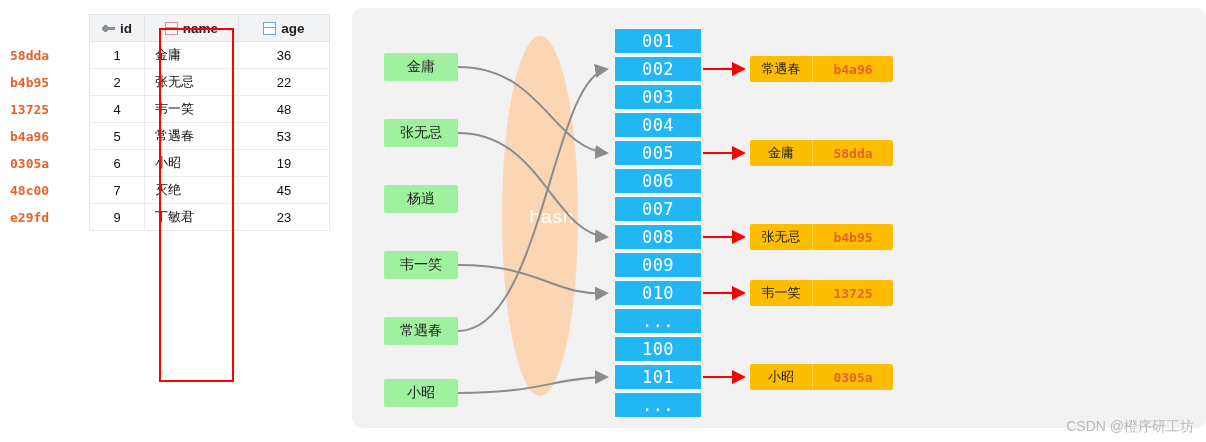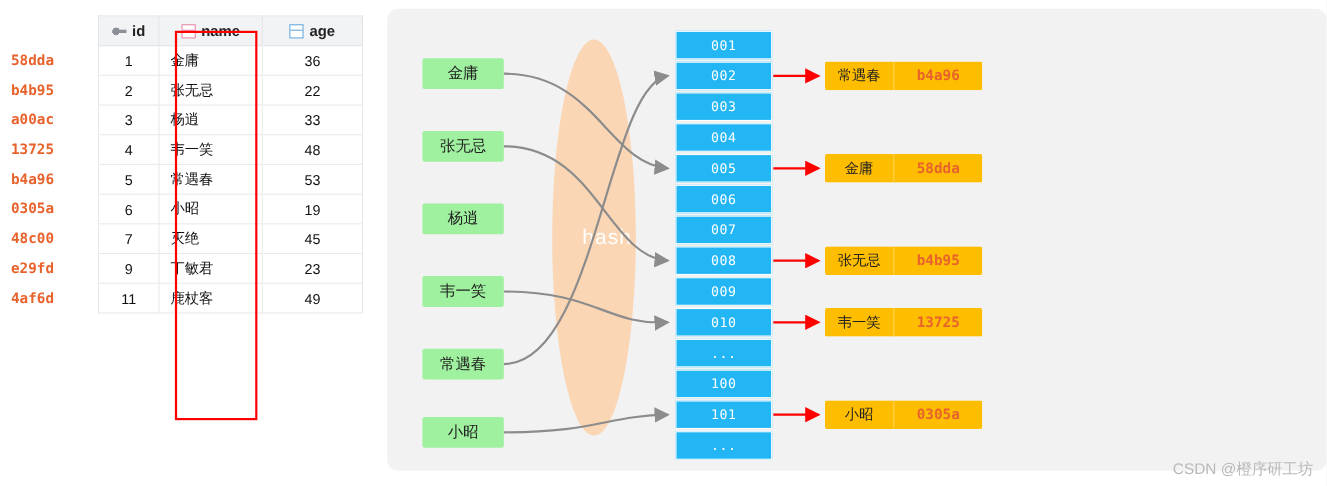--- a/index.html
+++ b/index.html
@@ -96,21 +96,21 @@
     color:#222;
     font-size:14px;
     width:74px;height:28px;
     display:flex;align-items:center;justify-content:center;
     border-radius:2px;
   }
   .slot{
     position:absolute;
     background:#22b6f5;
     color:#fff;
-    font-size:12px;
+    font-size:17px;
     width:88px;height:26px;
     display:flex;align-items:center;justify-content:center;
     border:1px solid #ffffff;
     box-sizing:border-box;
     font-family:"DejaVu Sans Mono","Liberation Mono",monospace;
     letter-spacing:0.5px;
   }
   .entry{
     position:absolute;
     height:26px;
@@ -192,26 +192,20 @@
           <td class="namecol">金庸</td>
           <td class="agecol">36</td>
         </tr>
         <tr>
           <td class="hashcol">b4b95</td>
           <td class="idcol">2</td>
           <td class="namecol">张无忌</td>
           <td class="agecol">22</td>
         </tr>
         <tr>
-          <td class="hashcol">a00ac</td>
-          <td class="idcol">3</td>
-          <td class="namecol">杨逍</td>
-          <td class="agecol">33</td>
-        </tr>
-        <tr>
           <td class="hashcol">13725</td>
           <td class="idcol">4</td>
           <td class="namecol">韦一笑</td>
           <td class="agecol">48</td>
         </tr>
         <tr>
           <td class="hashcol">b4a96</td>
           <td class="idcol">5</td>
           <td class="namecol">常遇春</td>
           <td class="agecol">53</td>
@@ -226,26 +220,20 @@
           <td class="hashcol">48c00</td>
           <td class="idcol">7</td>
           <td class="namecol">灭绝</td>
           <td class="agecol">45</td>
         </tr>
         <tr>
           <td class="hashcol">e29fd</td>
           <td class="idcol">9</td>
           <td class="namecol">丁敏君</td>
           <td class="agecol">23</td>
-        </tr>
-        <tr>
-          <td class="hashcol">4af6d</td>
-          <td class="idcol">11</td>
-          <td class="namecol">鹿杖客</td>
-          <td class="agecol">49</td>
         </tr>
       </tbody>
   </table>
   <div id="name-highlight"></div>
 </div>
 
 <div id="diagram-panel">
 
   <div id="hash-blob"></div>
   <div id="hash-label">hash</div>

